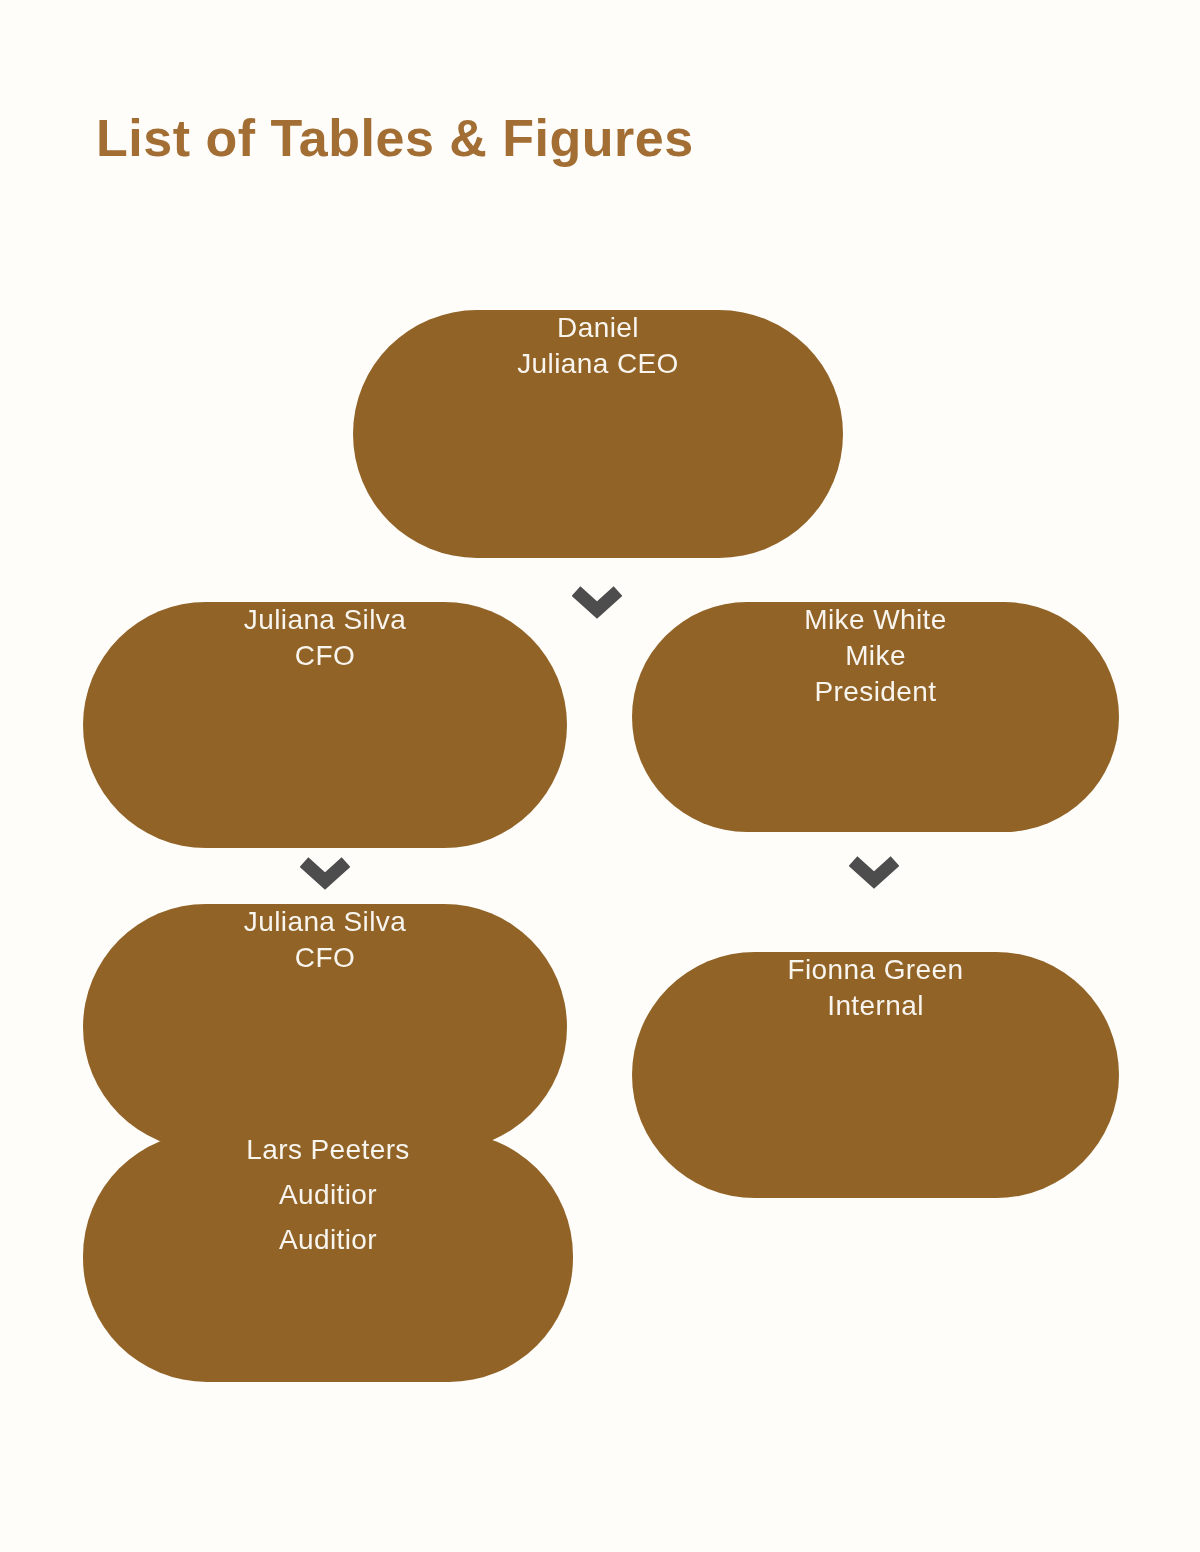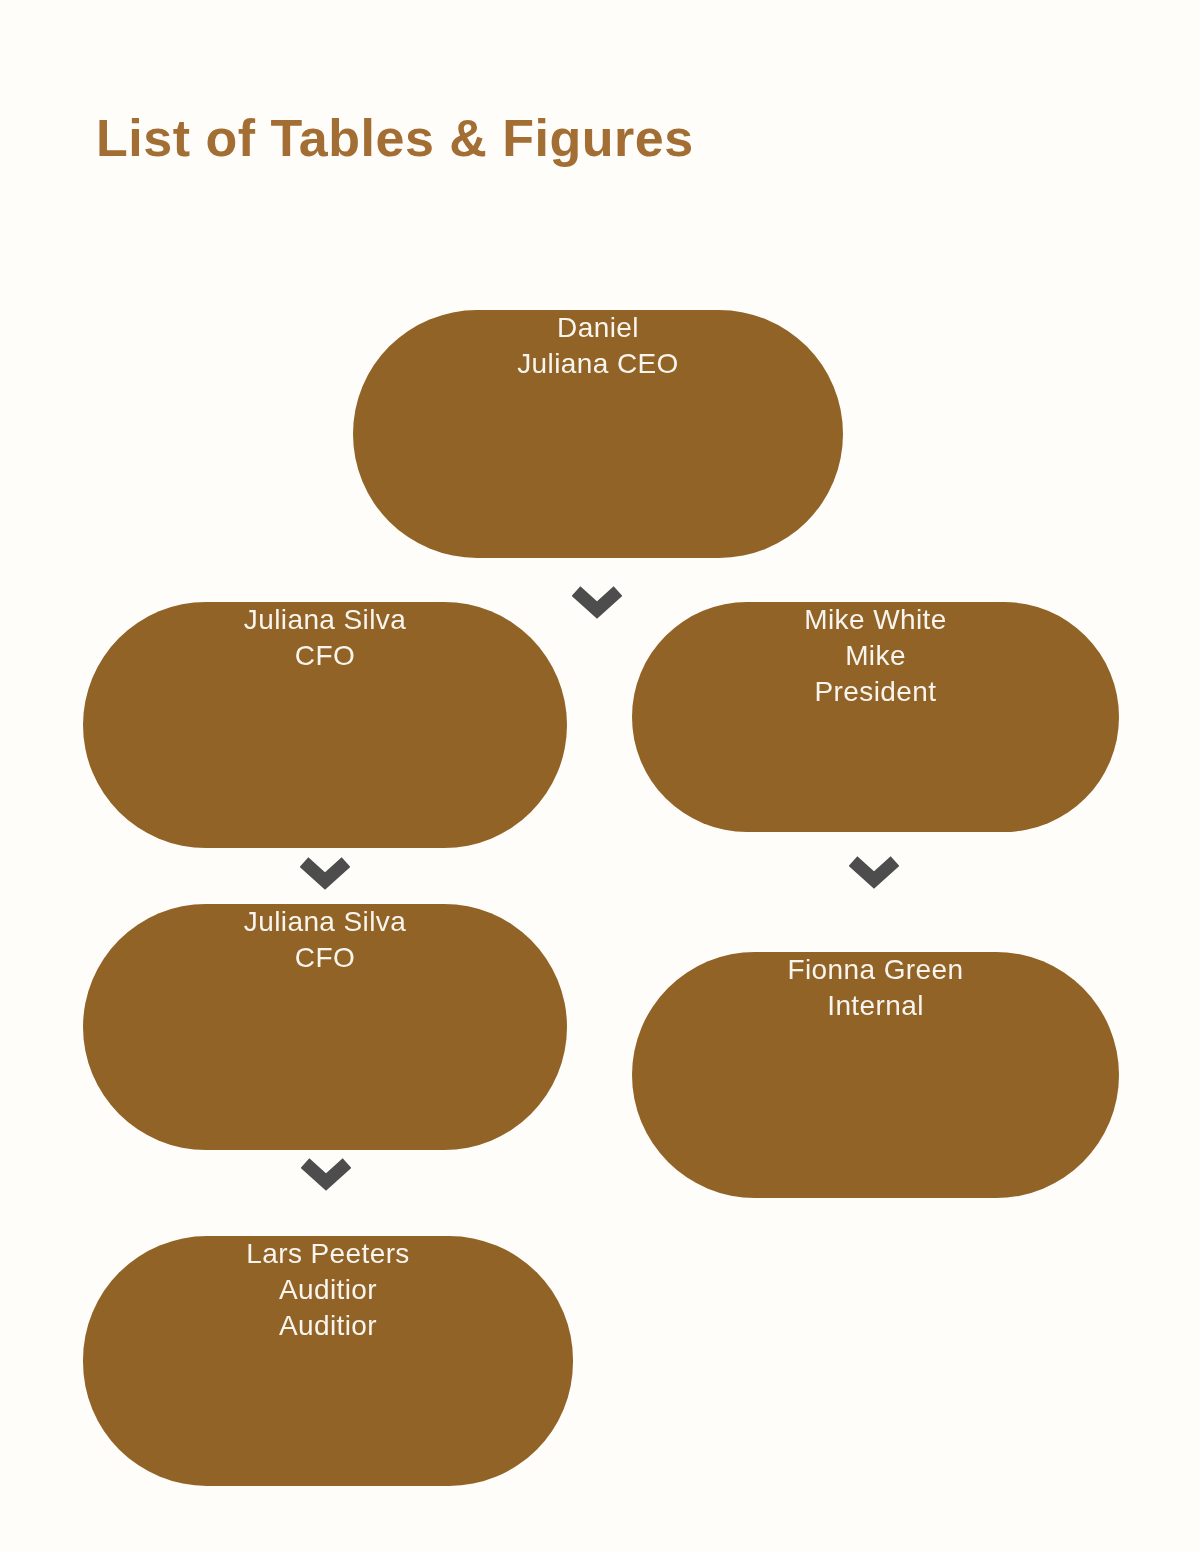--- a/index.html
+++ b/index.html
@@ -41,21 +41,21 @@
     font-size: 28px;
     line-height: 36px;
     font-weight: 400;
     letter-spacing: 0.4px;
   }
   .node-ceo        { left: 353px; top: 310px; width: 490px; height: 248px; }
   .node-cfo-top    { left: 83px;  top: 602px; width: 484px; height: 246px; }
   .node-vp         { left: 632px; top: 602px; width: 487px; height: 230px; }
   .node-cfo-mid    { left: 83px;  top: 904px; width: 484px; height: 246px; }
   .node-secretary  { left: 632px; top: 952px; width: 487px; height: 246px; }
-  .node-auditor    { left: 83px;  top: 1236px; width: 490px; height: 250px; }
+  .node-auditor    { left: 83px;  top: 1132px; width: 490px; height: 250px; gap: 9px; }
 
   .arrow {
     position: absolute;
     width: 50px;
     height: 34px;
   }
   .arrow svg { display: block; }
   .arrow-1 { left: 572px; top: 586px; }
   .arrow-2 { left: 300px; top: 857px; }
   .arrow-3 { left: 849px; top: 856px; }

